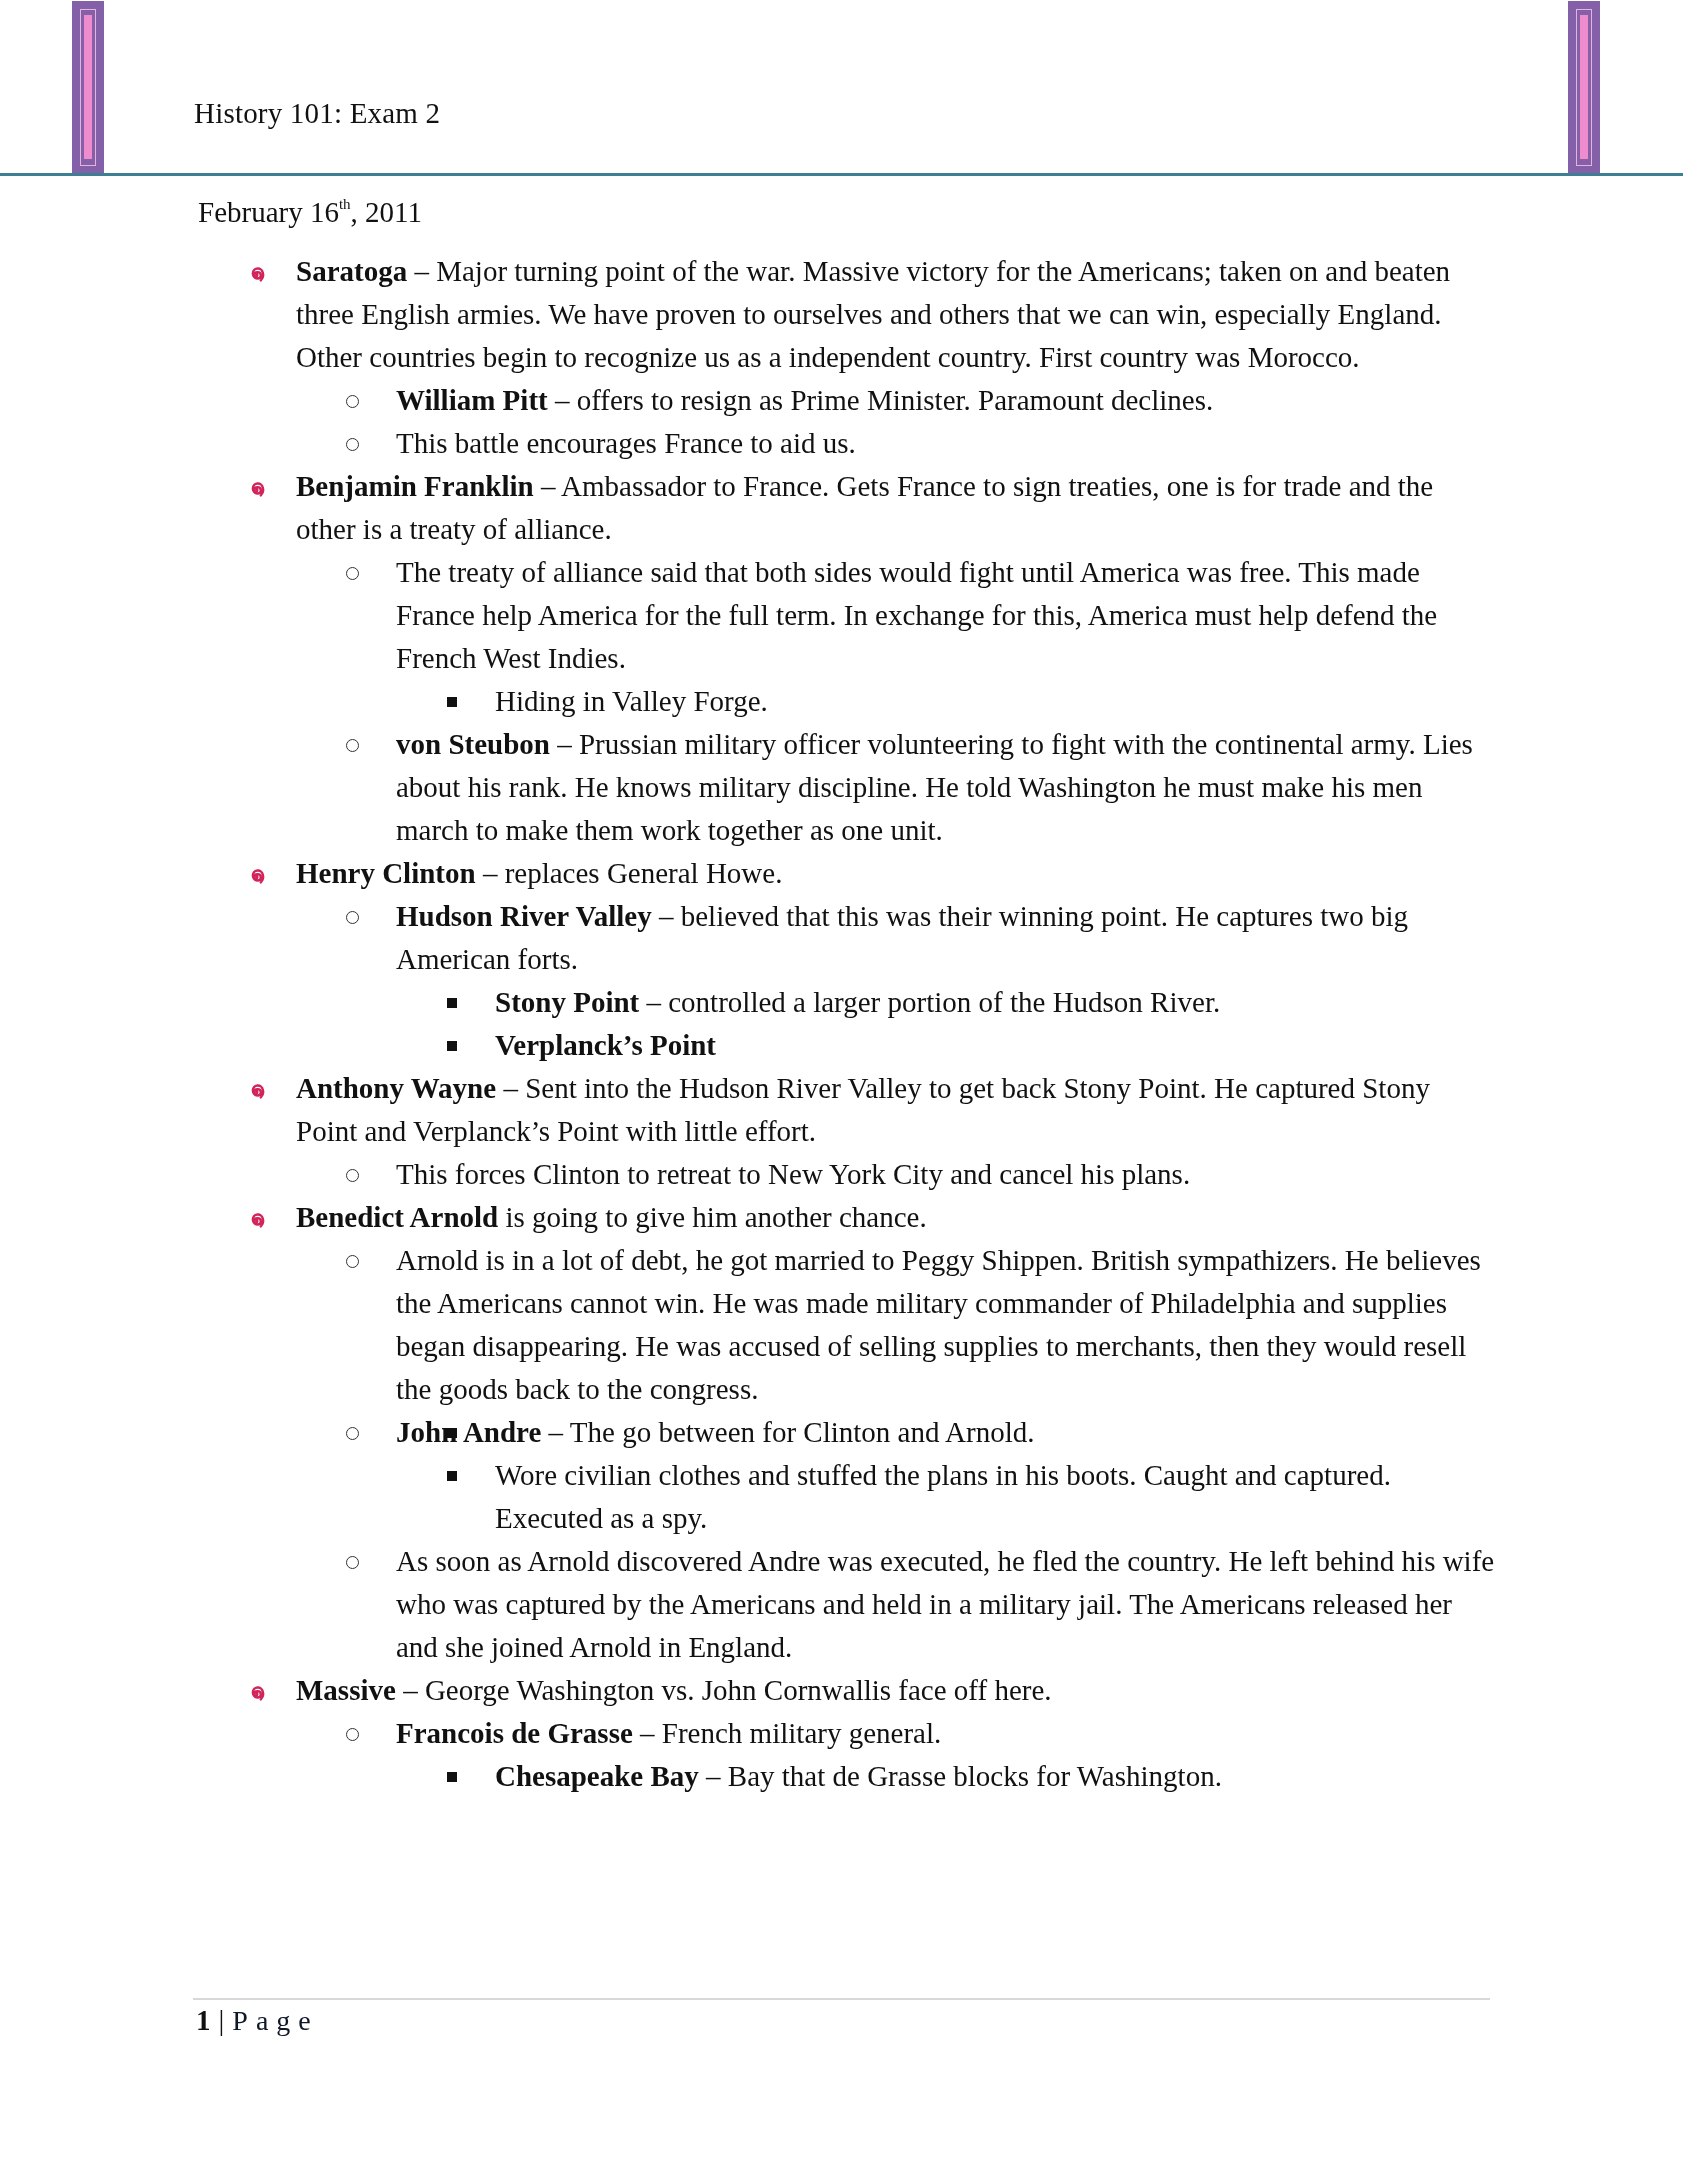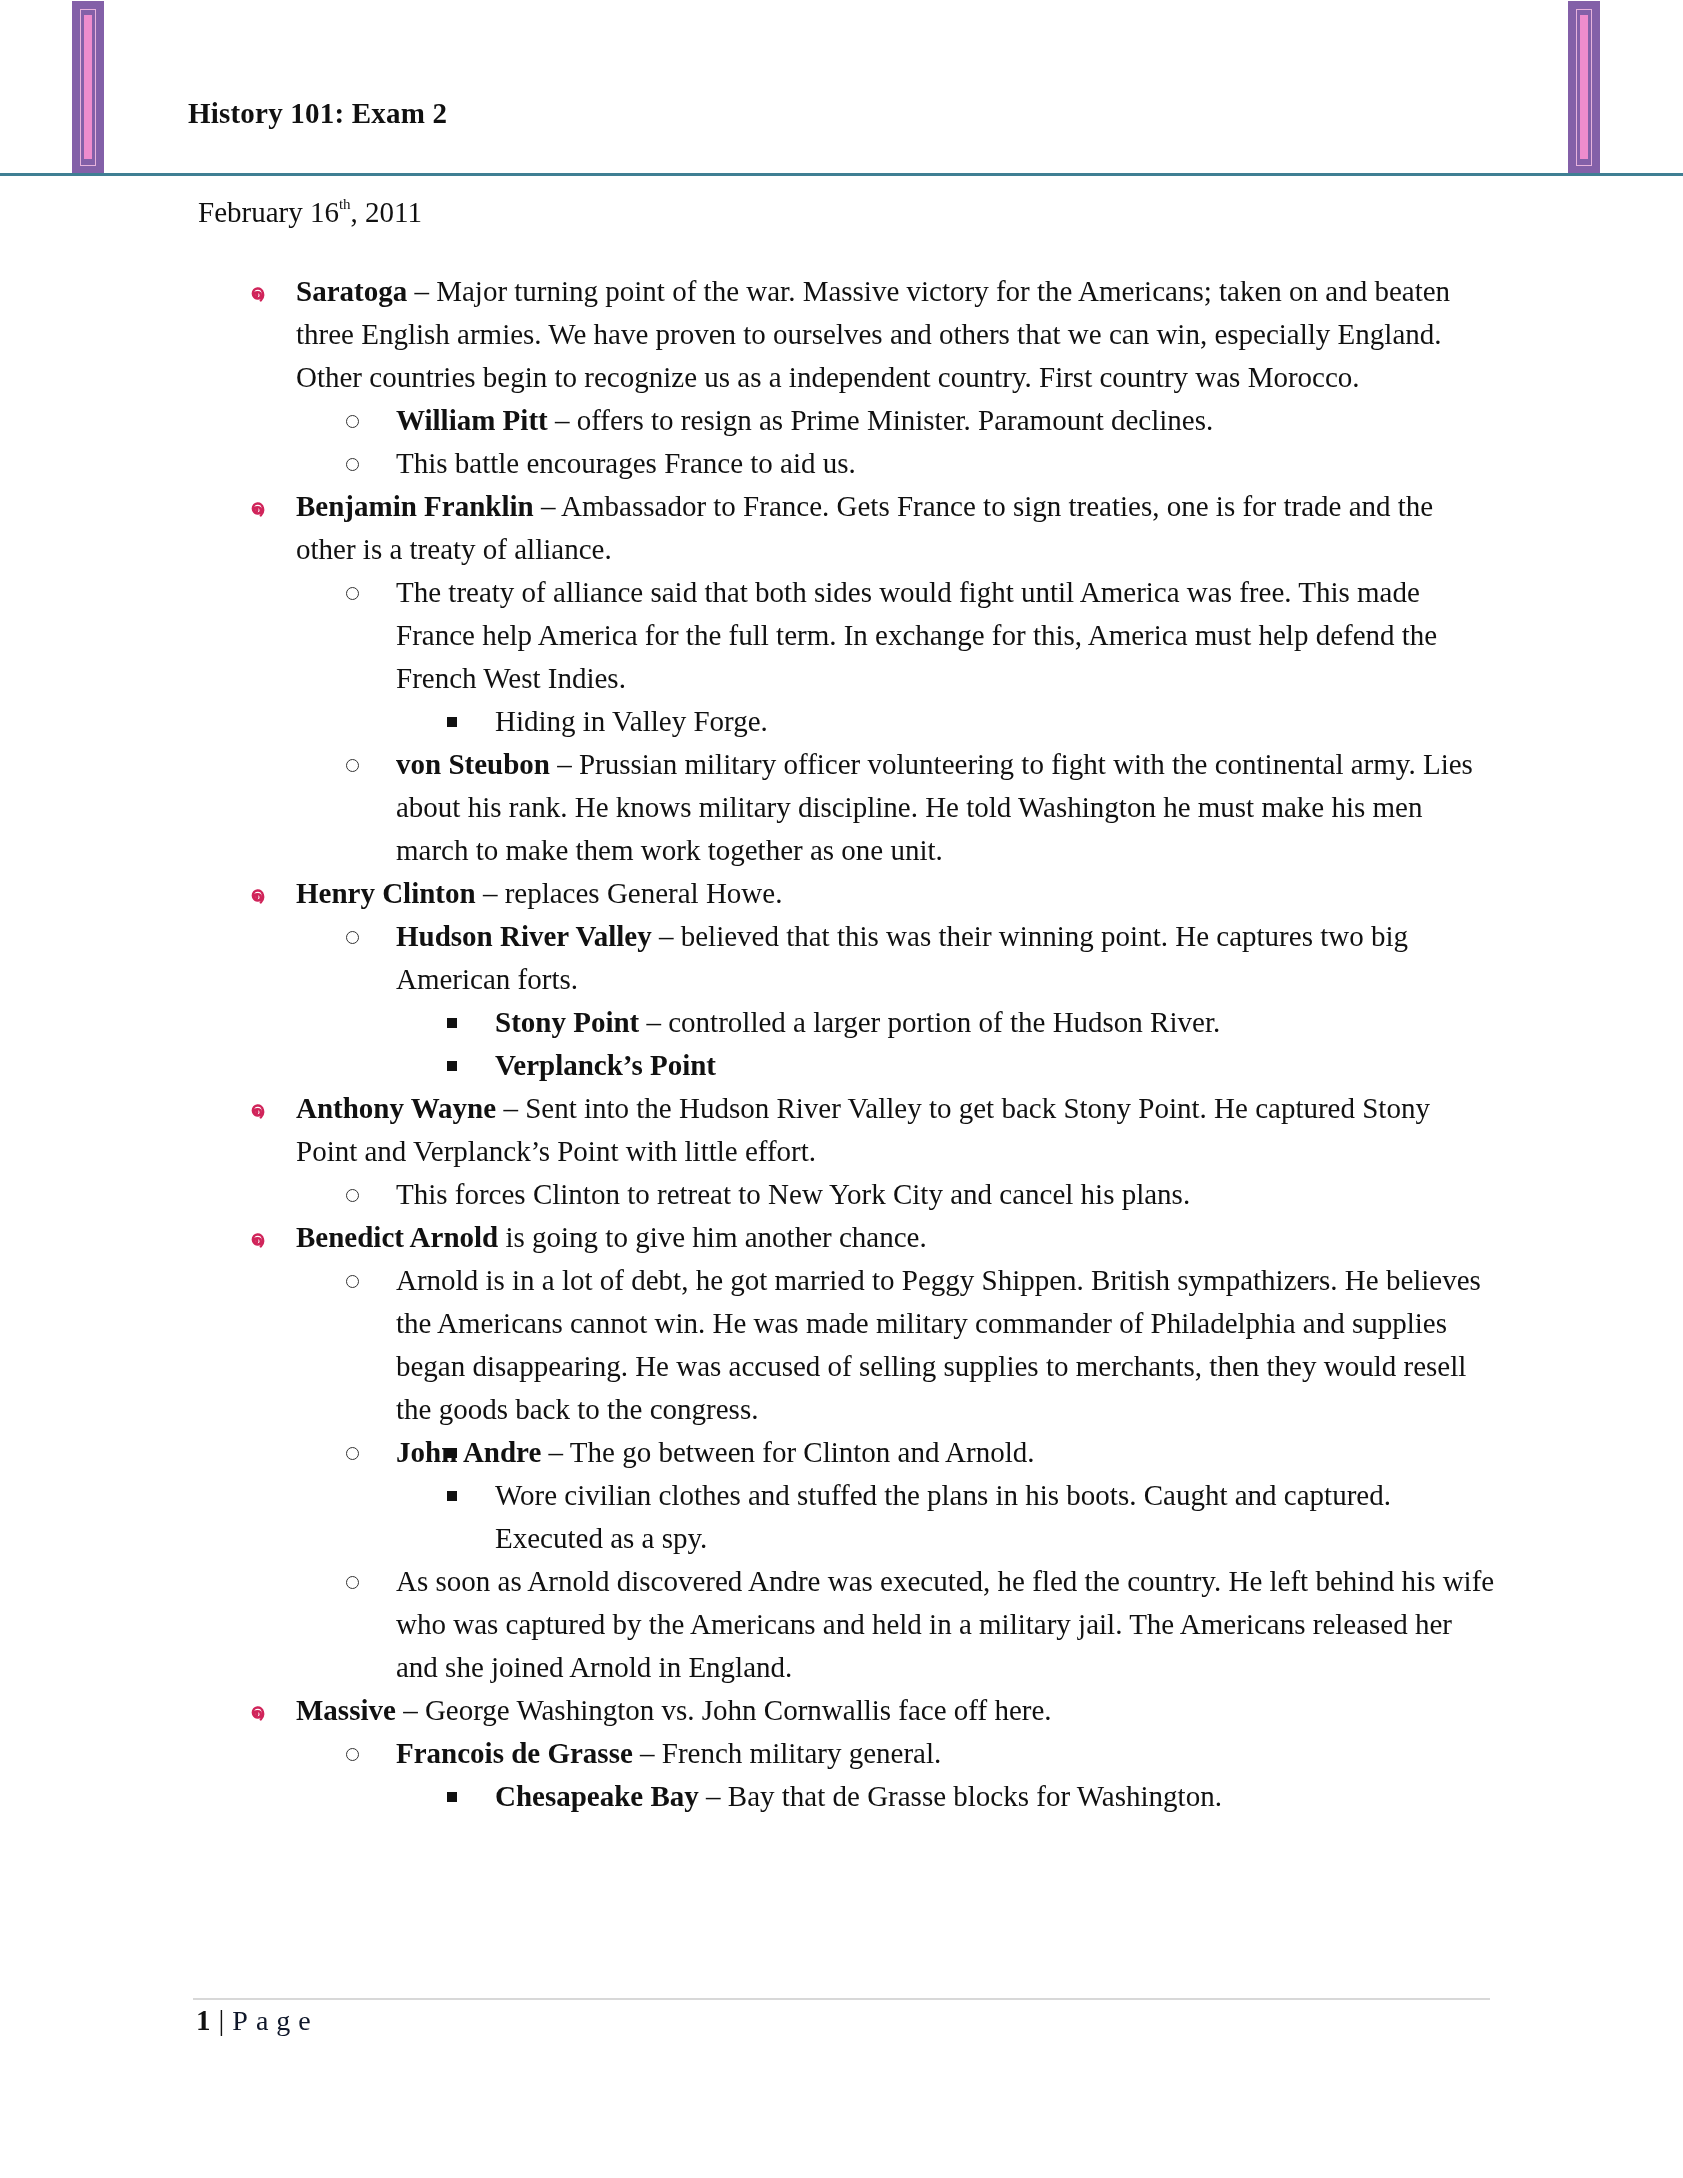--- a/index.html
+++ b/index.html
@@ -2,24 +2,24 @@
 <html><head>
 <meta charset="utf-8">
 <style>
   html, body { margin: 0; padding: 0; background: #ffffff; }
   body { width: 1683px; height: 2178px; position: relative; overflow: hidden;
          font-family: "Liberation Serif", "DejaVu Serif", serif; color: #111; }
   .hbar { position: absolute; top: 1px; width: 32px; height: 174px; background: #8360a8; }
   .hbar .inner { position: absolute; left: 8px; right: 8px; top: 8px; bottom: 9px; border: 1px solid #e7b3dc; }
   .hbar .core { position: absolute; left: 12px; width: 8px; top: 14px; bottom: 16px; background: #ee8ccd; }
   .hline { position: absolute; left: 0; top: 173px; width: 1683px; height: 3px; background: #3f7f93; }
-  .title { position: absolute; left: 188px; top: 97px; font-size: 29px; letter-spacing: 0.2px; font-weight: bold; }
+  .title { position: absolute; left: 194px; top: 97px; font-size: 29px; letter-spacing: 0.2px; }
   .date { position: absolute; left: 198px; top: 196px; font-size: 29px; }
   .date sup { font-size: 15px; vertical-align: 13px; }
-  .content { position: absolute; left: 0; top: 270px; width: 1358px; }
+  .content { position: absolute; left: 0; top: 250px; width: 1358px; }
   .item { position: relative; font-size: 29px; line-height: 43px; }
   .l1 { margin-left: 296px; width: 1200px; }
   .l2 { margin-left: 396px; width: 1099px; }
   .l3 { margin-left: 495px; width: 1000px; }
   .item b { font-weight: bold; }
   .marker { position: absolute; top: 0; }
   .l1 .marker { left: -51px; top: 5px; width: 22px; height: 22px; }
   .l2 .marker { left: -50px; top: 16px; width: 13px; height: 13px; border: 1.5px solid #333; border-radius: 50%; box-sizing: border-box; }
   .l3 .marker { left: -48px; top: 17px; width: 10px; height: 10px; background: #111; }
   .fline { position: absolute; left: 193px; top: 1998px; width: 1297px; height: 2px; background: #d8d8d8; }

